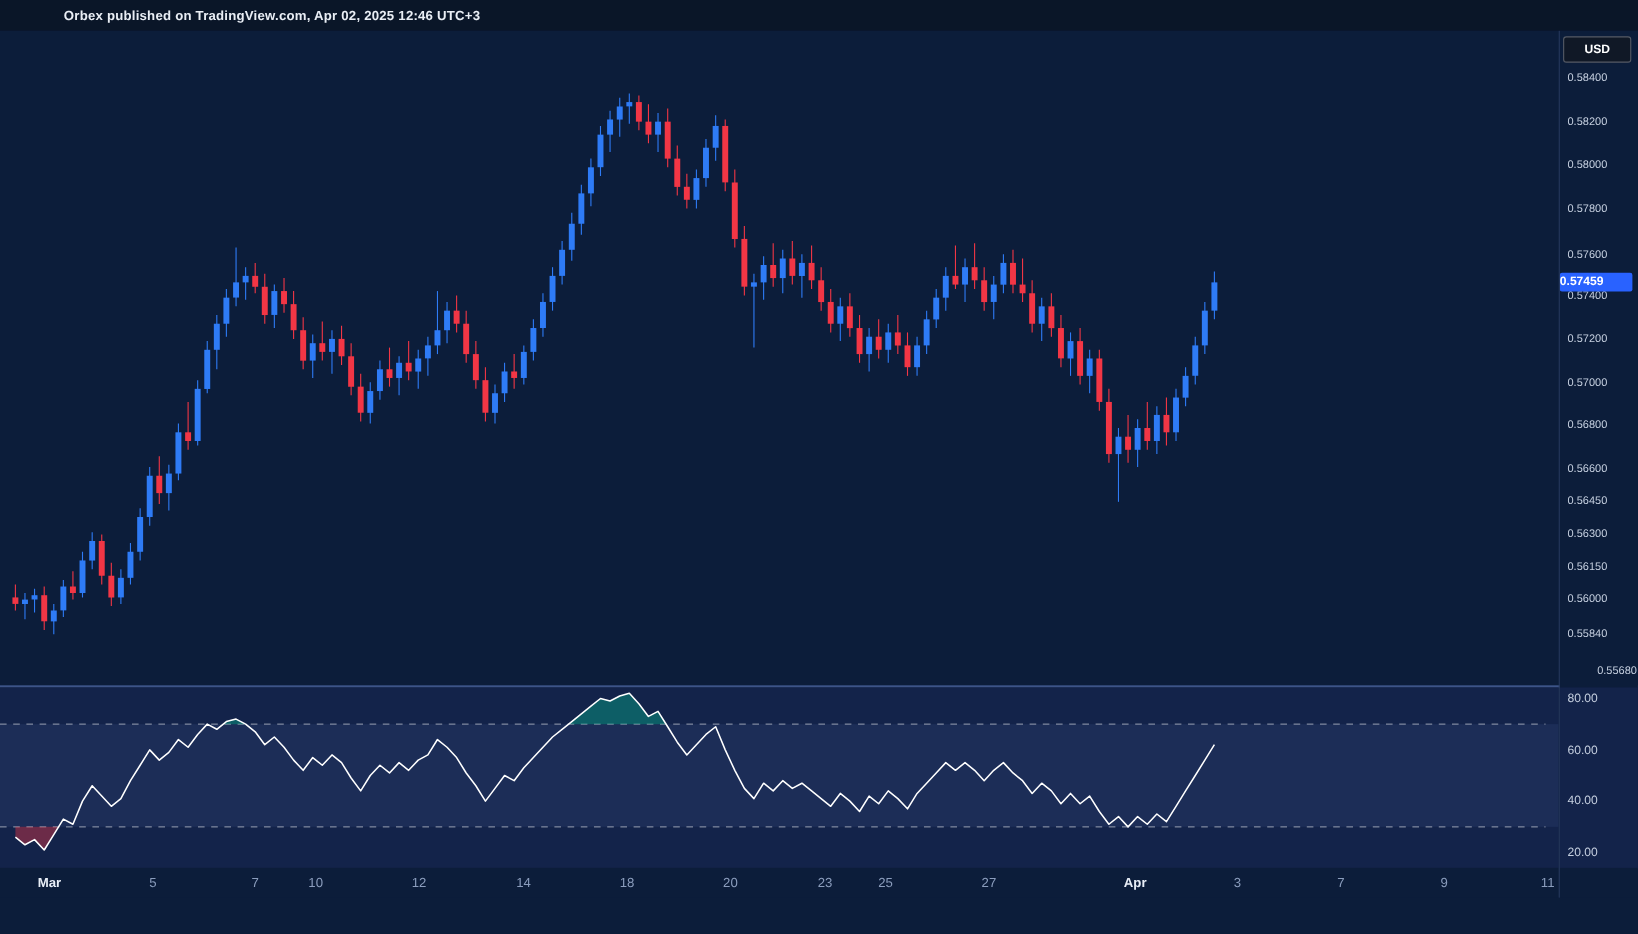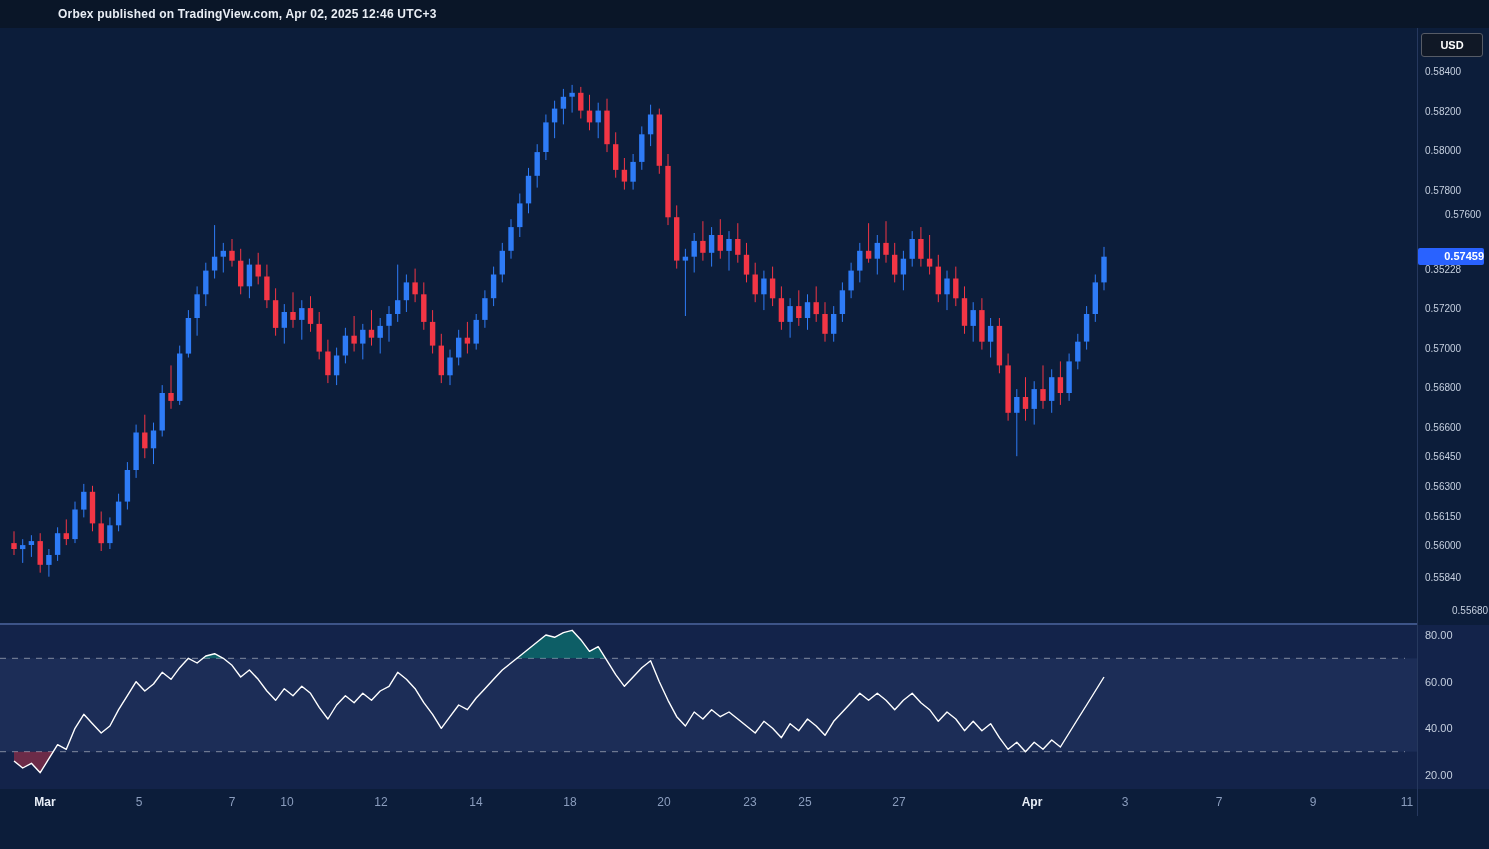--- a/index.html
+++ b/index.html
@@ -18,21 +18,21 @@
   .time-axis .tlab.major{color:#e8eef7;font-weight:700;}
   .price-axis{position:absolute;left:1418px;top:28px;width:71px;height:788px;background:#0c1d3a;}
   .rsi-axis-bg{position:absolute;left:0;top:597px;width:71px;height:164px;background:#13234a;}
   .axis-vline{position:absolute;left:1417px;top:28px;width:1px;height:788px;background:#26385e;}
   .usd-badge{position:absolute;left:3px;top:5px;width:60px;height:22px;line-height:22px;
              text-align:center;background:#101826;border:1px solid #565b66;border-radius:3px;
              font-size:11px;font-weight:700;color:#ffffff;}
   .plab{position:absolute;left:7px;transform:translateY(-50%);font-size:10px;color:#c5cfdf;}
   .rlab{position:absolute;left:7px;transform:translateY(-50%);font-size:11px;color:#c5cfdf;}
   .last-price-badge{position:absolute;left:0;width:66px;height:17px;line-height:17px;
-             text-align:right;background:#2962ff;color:#fff;font-size:11px;font-weight:700;
+             text-align:left;background:#2962ff;color:#fff;font-size:11px;font-weight:700;
              border-radius:2px;}
   .bottombar{position:absolute;left:0;top:816px;width:100%;height:33px;background:#0b1830;
              border-top:1px solid #1e2f50;display:flex;align-items:center;box-sizing:border-box;
              padding-left:12px;gap:8px;}
   .tv-text{font-size:13px;font-weight:700;color:#dde5f0;}
   svg{display:block;}
 </style>
 </head>
 <body>
 
@@ -344,22 +344,22 @@
     </div>
 
   <div class="price-axis">
     <div class="rsi-axis-bg"></div>
     <div class="usd-badge">USD</div>
     <div id="priceLabels">
         <div class="plab" style="top: 43.1px;">0.58400</div>
         <div class="plab" style="top: 82.6px;">0.58200</div>
         <div class="plab" style="top: 122.1px;">0.58000</div>
         <div class="plab" style="top: 161.6px;">0.57800</div>
-        <div class="plab" style="top: 186px; margin-left: 20px;">0.57600</div>
-        <div class="plab" style="top: 240.6px;">0.35228</div>
+        <div class="plab" style="top: 204px;">0.57600</div>
+        <div class="plab" style="top: 240.6px;">0.57400</div>
         <div class="plab" style="top: 280.1px;">0.57200</div>
         <div class="plab" style="top: 319.6px;">0.57000</div>
         <div class="plab" style="top: 359.1px;">0.56800</div>
         <div class="plab" style="top: 398.6px;">0.56600</div>
         <div class="plab" style="top: 428.2px;">0.56450</div>
         <div class="plab" style="top: 457.8px;">0.56300</div>
         <div class="plab" style="top: 487.5px;">0.56150</div>
         <div class="plab" style="top: 517.1px;">0.56000</div>
         <div class="plab" style="top: 548.7px;">0.55840</div>
         <div class="plab" style="top: 582px; padding-left: 27px;">0.55680</div>

